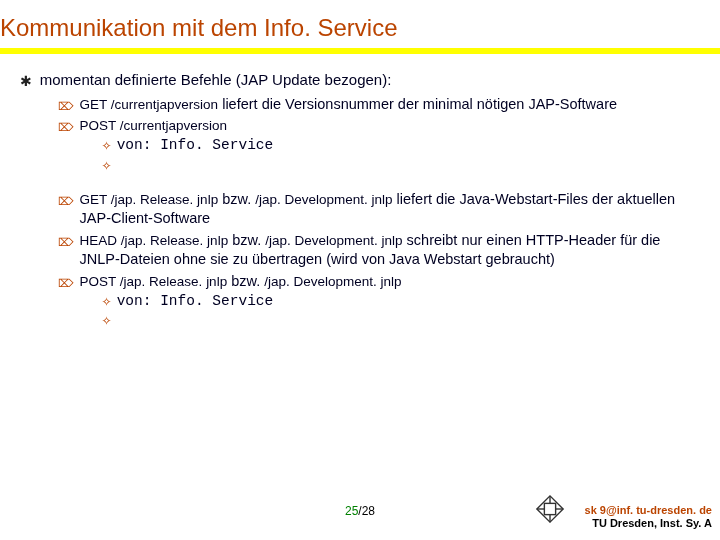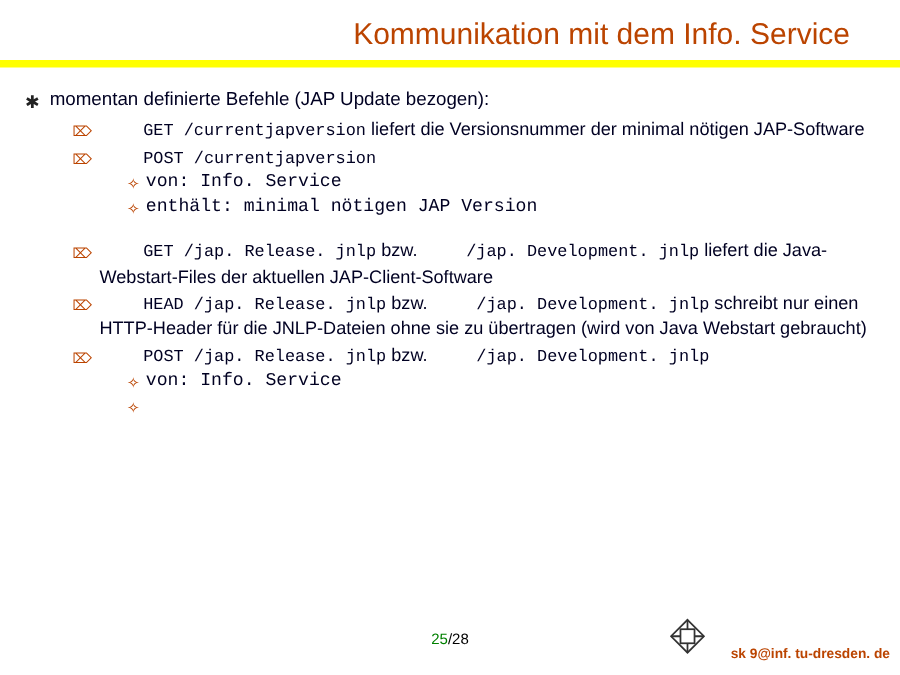--- a/index.html
+++ b/index.html
@@ -8,21 +8,20 @@
     height: 540px;
     font-family: Arial, Helvetica, sans-serif;
     background: #fff;
     position: relative;
     overflow: hidden;
   }
   .page-title {
     color: #bb4400;
     font-size: 24px;
     font-weight: 400;
-    text-align: right;
     padding: 14px 40px 6px 0;
   }
   .yellow-bar {
     height: 6px;
     background: #ffff00;
   }
   .content {
     padding: 16px 20px 0 20px;
     color: #000022;
     font-size: 15px;
@@ -62,23 +61,22 @@
     align-items: flex-start;
   }
   .l3-bullet {
     color: #bb4400;
     font-size: 12px;
     margin-right: 5px;
     margin-top: 2px;
   }
   .l3-body { font-size: 14.5px; font-family: Liberation Mono, monospace; }
   .mono {
-    font-family: Liberation Mono, monospace;
+    font-family: Liberation Sans, sans-serif;
     font-size: 13.5px;
-    margin-left: 35px;
   }
   .gap { height: 14px; }
   .footer {
     position: absolute;
     bottom: 8px;
     left: 0;
     right: 0;
     height: 46px;
   }
   .pagenum {
@@ -132,21 +130,20 @@
       <span class="l2-bullet">⌦</span>
       <span class="l2-body">
         <span class="mono">POST /currentjapversion</span>
         <div class="l3-wrap">
           <div class="l3">
             <span class="l3-bullet">✧</span>
             <span class="l3-body">von: Info. Service</span>
           </div>
           <div class="l3">
             <span class="l3-bullet">✧</span>
-            <span class="l3-body">enthält: minimal nötigen JAP Version</span>
           </div>
         </div>
       </span>
     </div>
   </div>
 
   <div class="gap"></div>
 
   <div class="l2-wrap">
     <div class="l2">
@@ -191,14 +188,15 @@
         <rect x="10" y="10" width="12" height="12"></rect>
         <line x1="16" y1="2" x2="16" y2="10"></line>
         <line x1="16" y1="22" x2="16" y2="30"></line>
         <line x1="2" y1="16" x2="10" y2="16"></line>
         <line x1="22" y1="16" x2="30" y2="16"></line>
       </g>
     </svg>
   </div>
   <div class="byline">
     <div class="email">sk 9@inf. tu-dresden. de</div>
+    <div>TU Dresden, Inst. Sy. A</div>
   </div>
 </div>
 
 </body></html>

